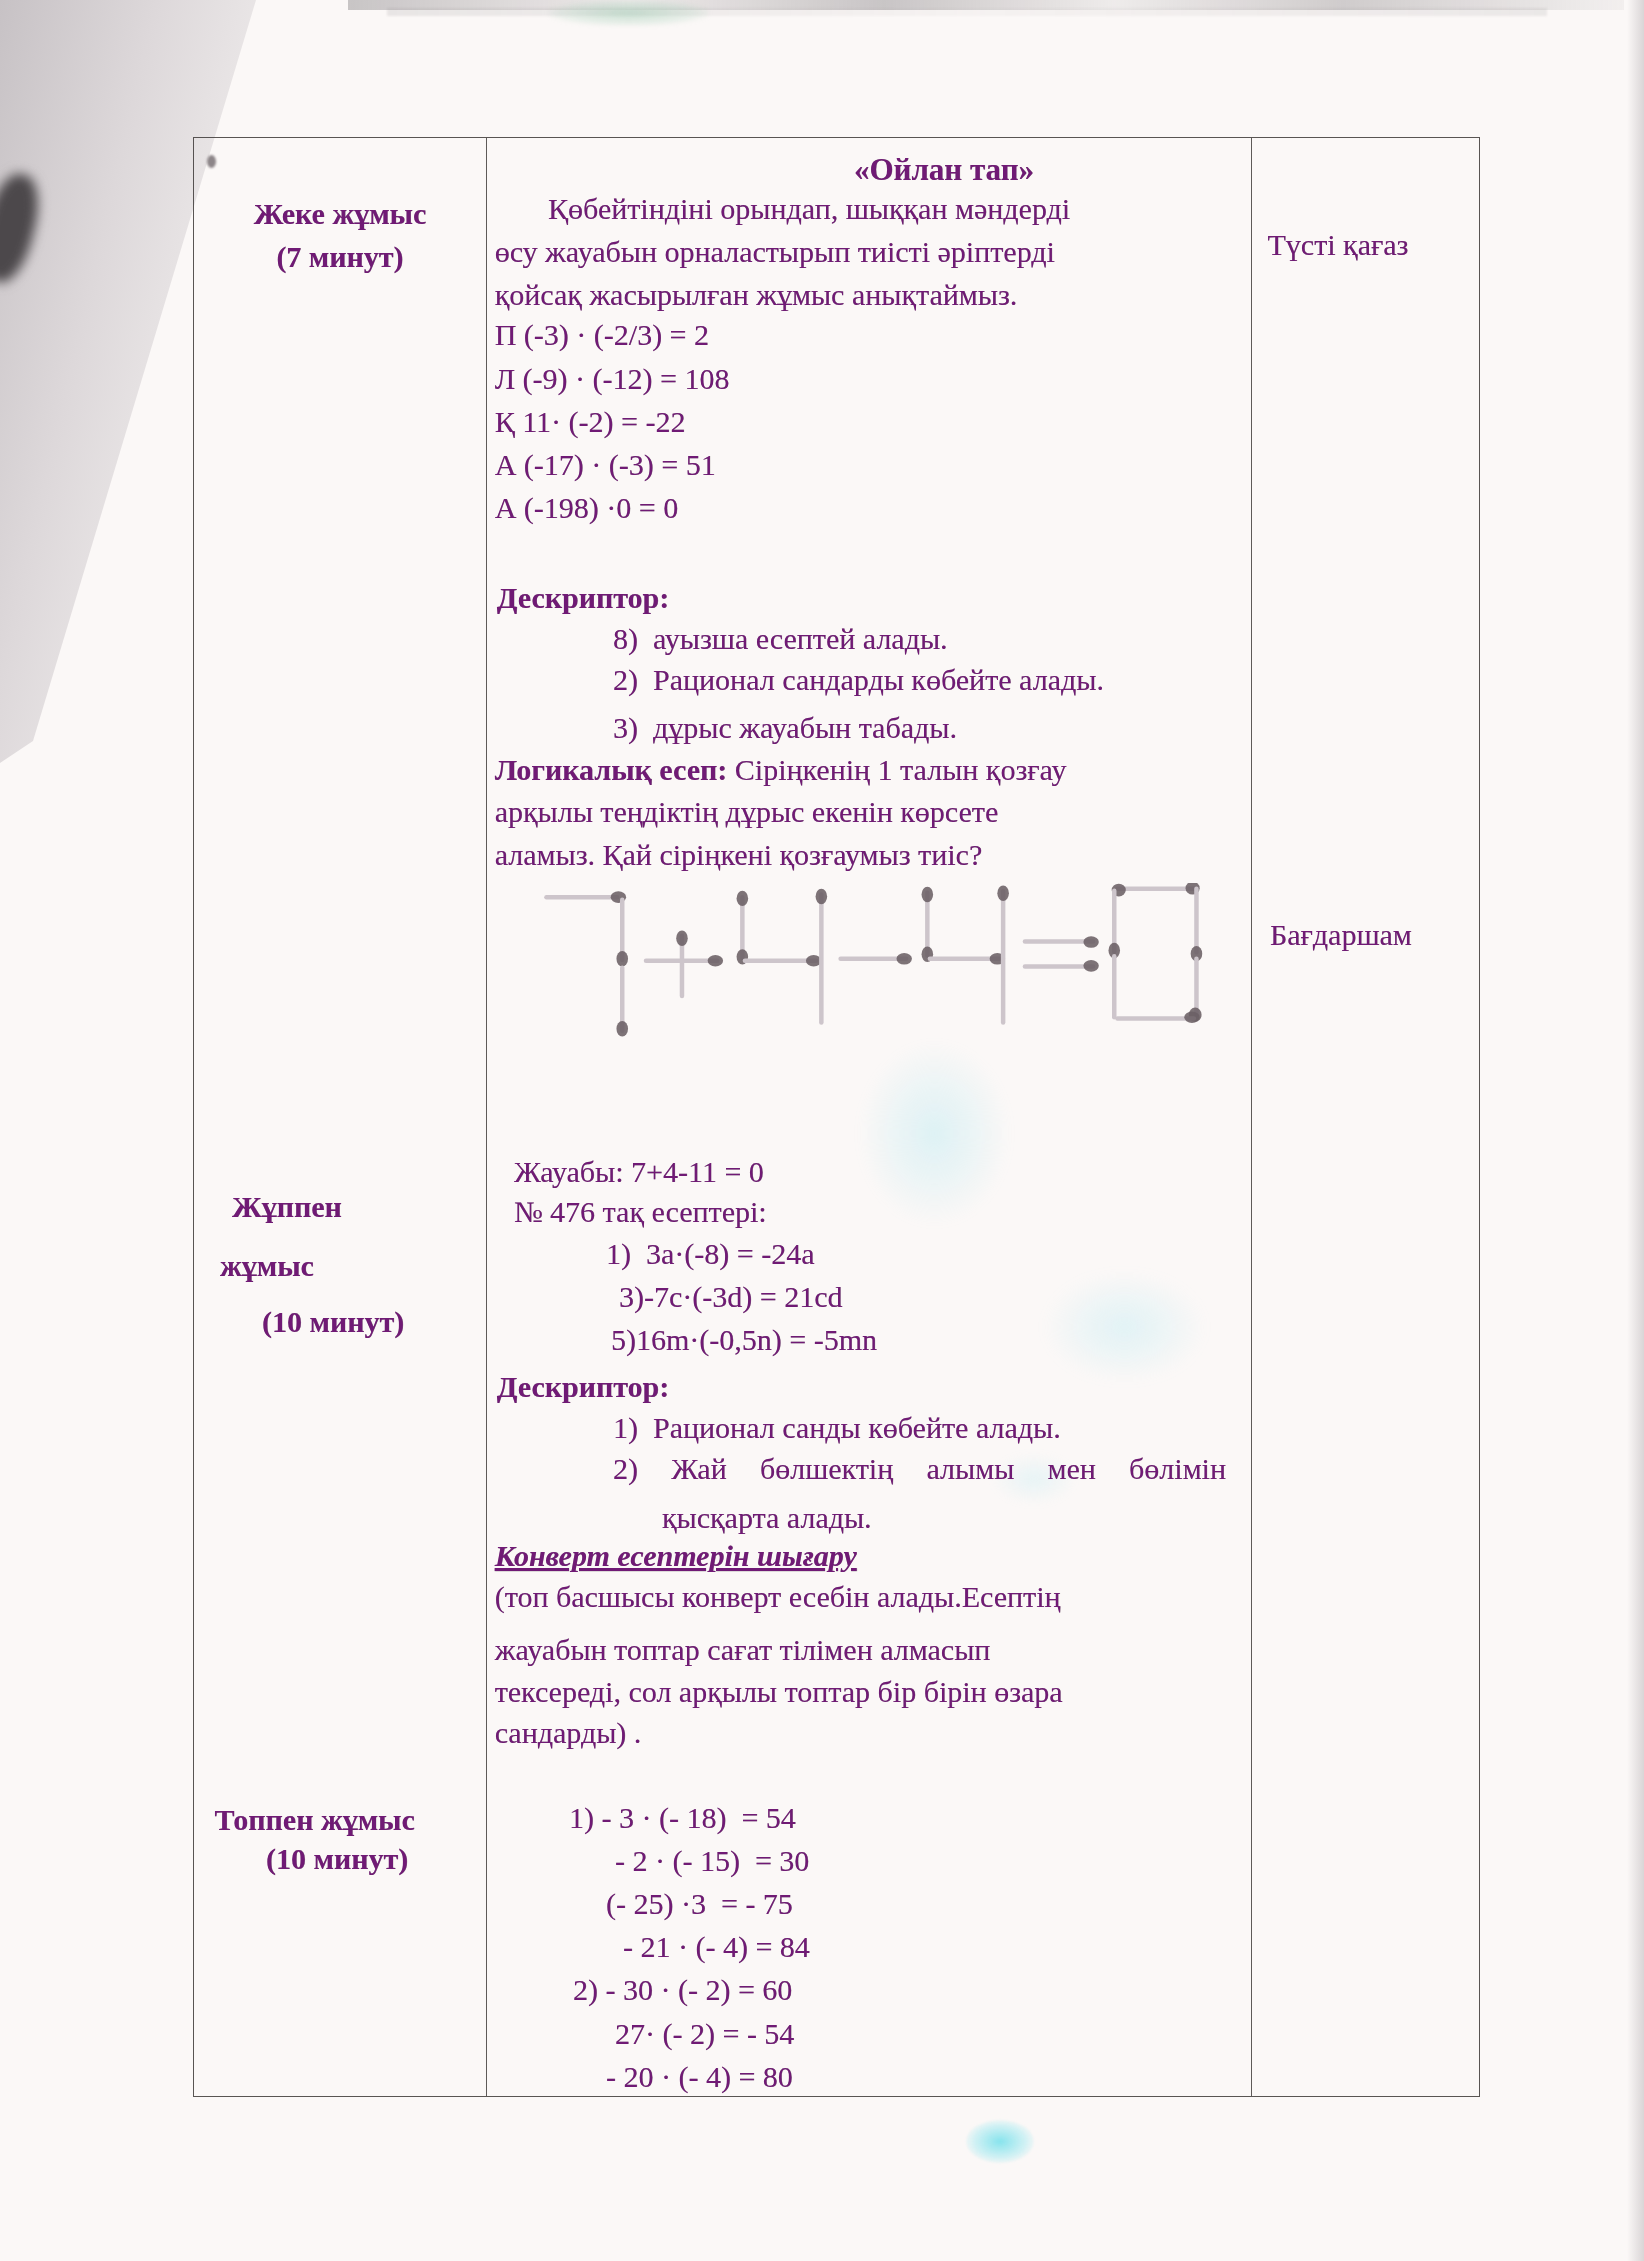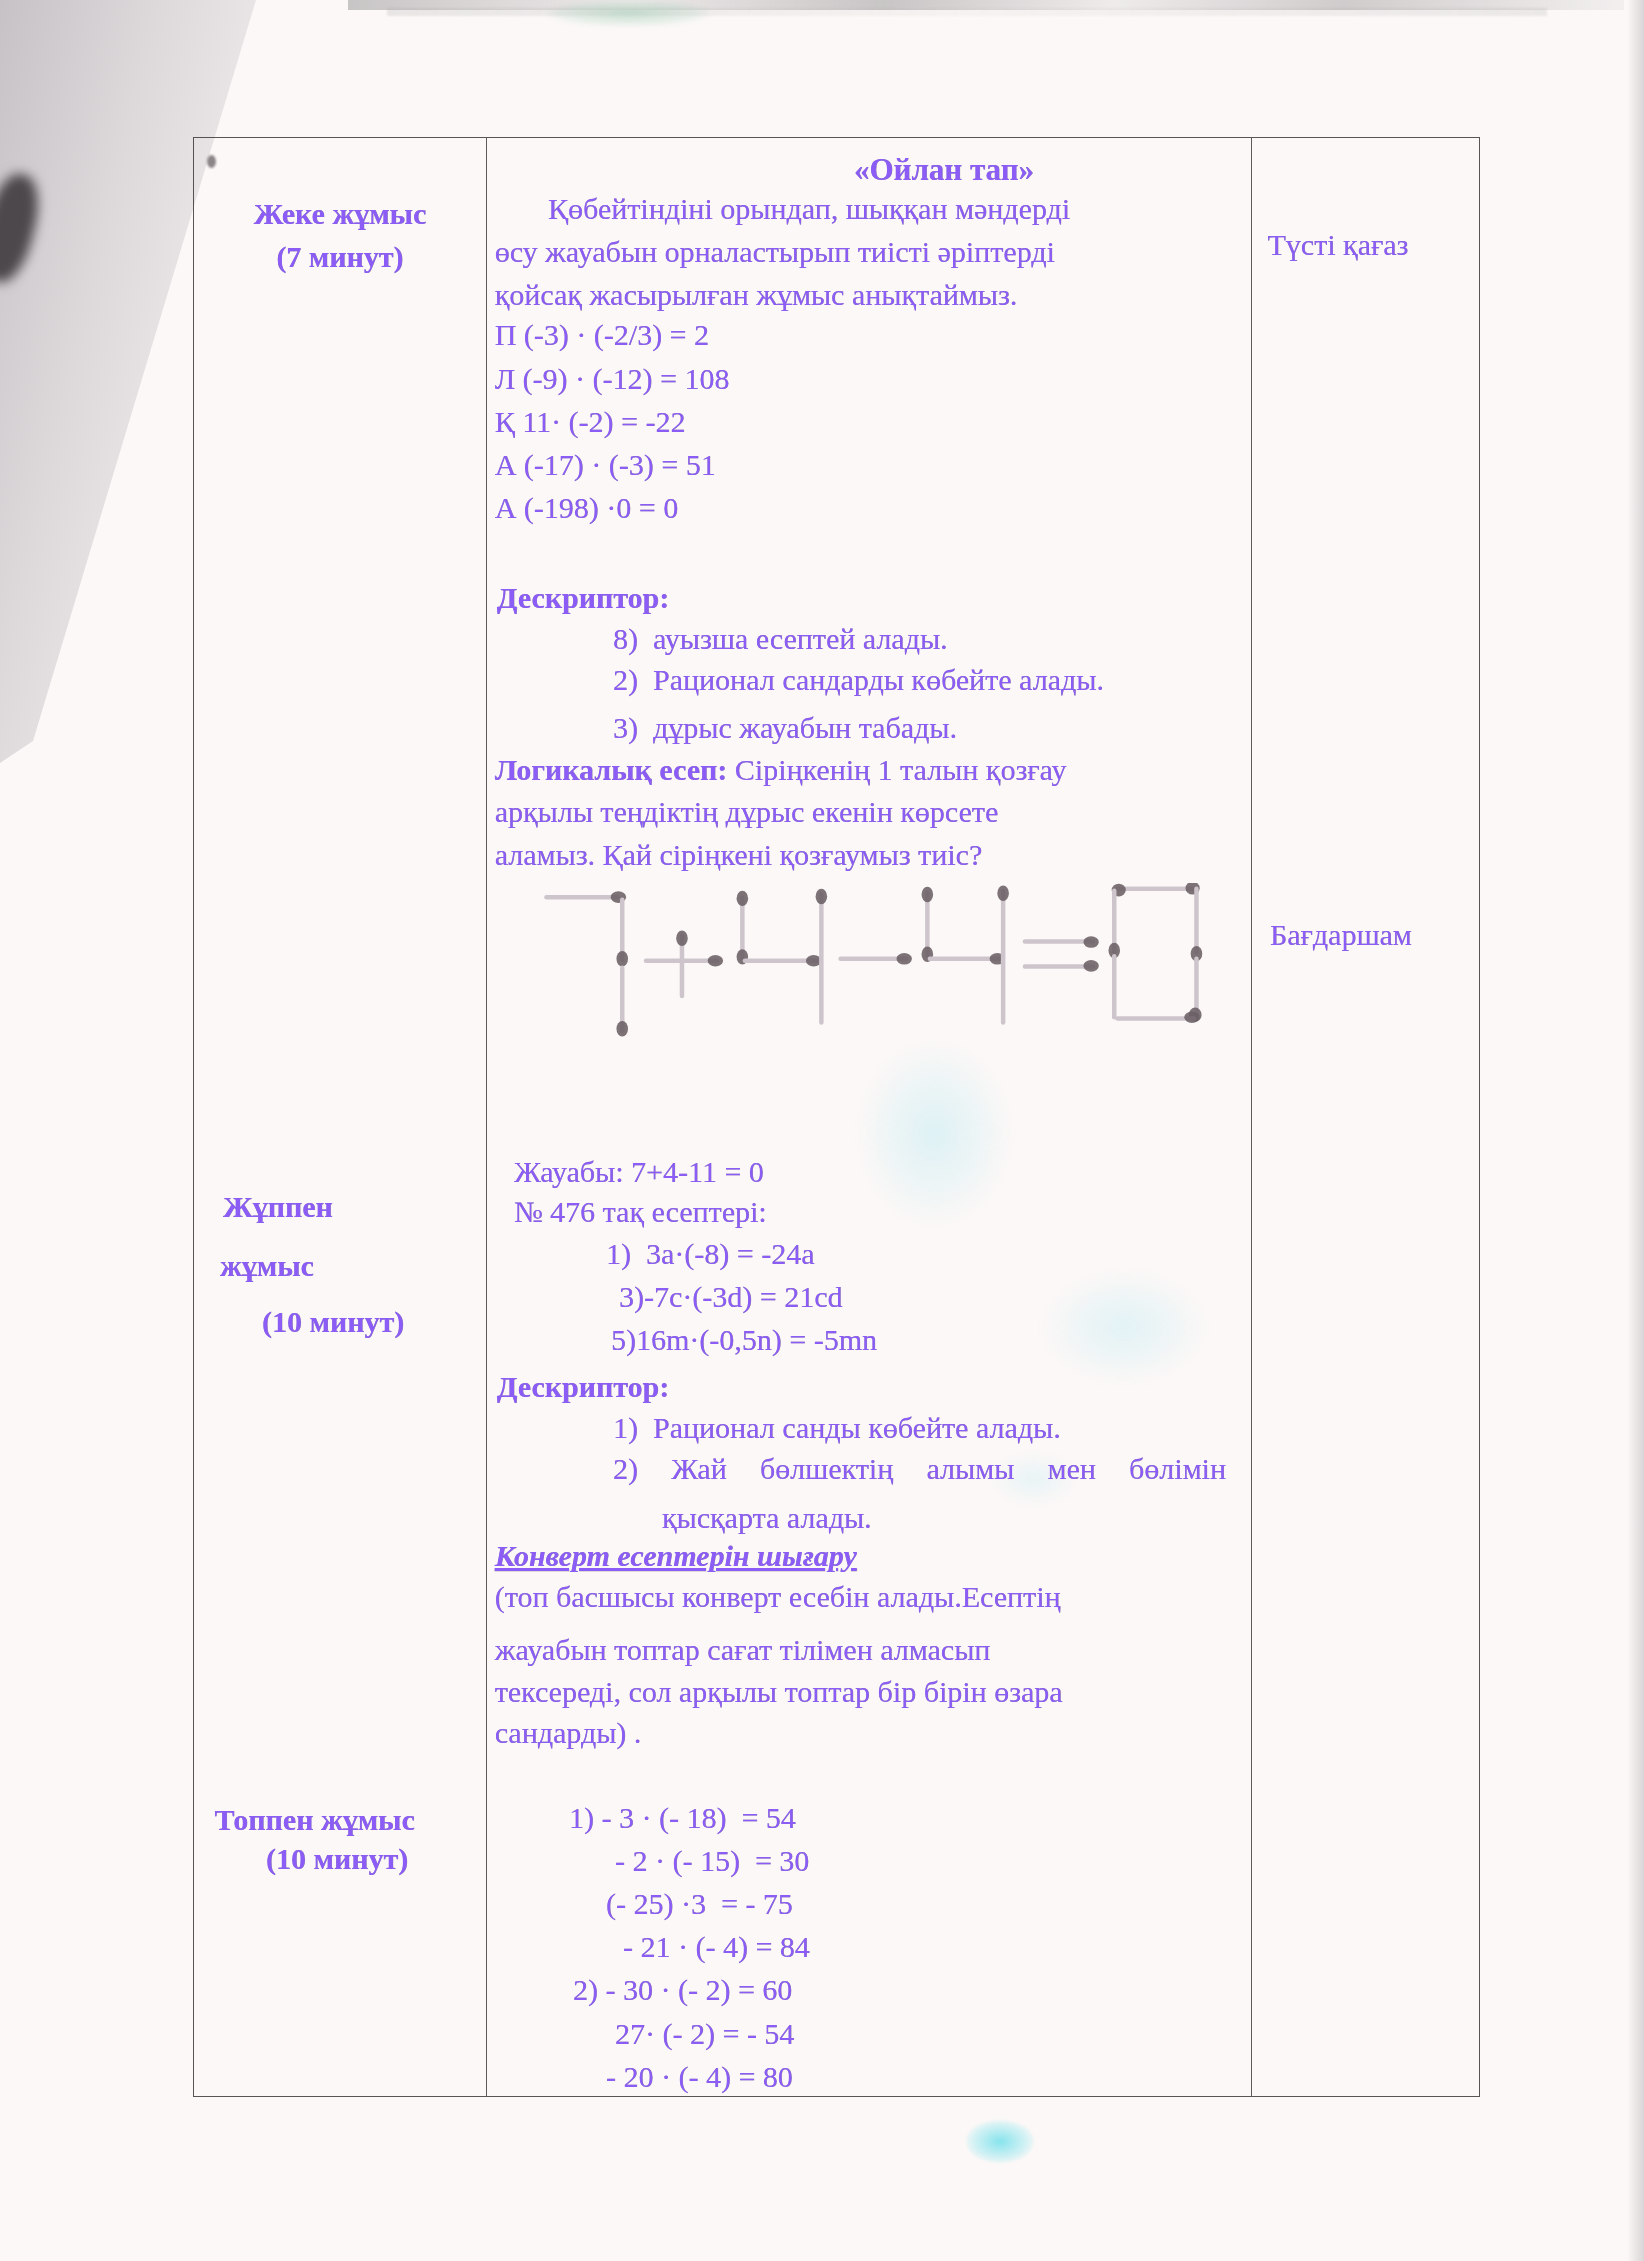--- a/index.html
+++ b/index.html
@@ -74,21 +74,21 @@
     display:flex;box-sizing:border-box;
   }
   .col{position:relative;box-sizing:border-box;}
   .col1{width:293px;border-right:1.9px solid rgba(66,62,60,.85);}
   .col2{width:765px;border-right:1.9px solid rgba(66,62,60,.85);}
   .col3{flex:1;}
   .t{
     position:absolute;
     font-size:30px;line-height:37px;
     white-space:pre;
-    color:#8b5cf6;
+    color:#701a75;
     text-shadow:0.2px 0.3px 0.3px rgba(53,48,51,.5);
   }
   .b{font-weight:bold;}
   .i{font-style:italic;text-decoration:underline;}
   .center{left:0;width:100%;text-align:center;}
   .title{font-size:31px;}
   .just{
     white-space:normal;width:613px;
     text-align:justify;text-align-last:justify;
   }
@@ -113,21 +113,21 @@
   <div class="cyan-bottom"></div>
   <div class="right-strip"></div>
   <div class="speck"></div>
 
   <div class="lesson-table">
 
     <div class="col col1">
       <div class="t b center" style="top:57px">Жеке жұмыс</div>
       <div class="t b center" style="top:100px">(7 минут)</div>
 
-      <div class="t b" style="left:29px;top:1050px">Жұппен</div>
+      <div class="t b" style="left:38px;top:1050px">Жұппен</div>
       <div class="t b" style="left:26px;top:1109px">жұмыс</div>
       <div class="t b" style="left:68px;top:1165px">(10 минут)</div>
 
       <div class="t b" style="left:20.6px;top:1663px">Топпен жұмыс</div>
       <div class="t b" style="left:72px;top:1702px">(10 минут)</div>
     </div>
 
     <div class="col col2">
       <div class="t b title" style="left:367px;top:13px">«Ойлан тап»</div>
 

